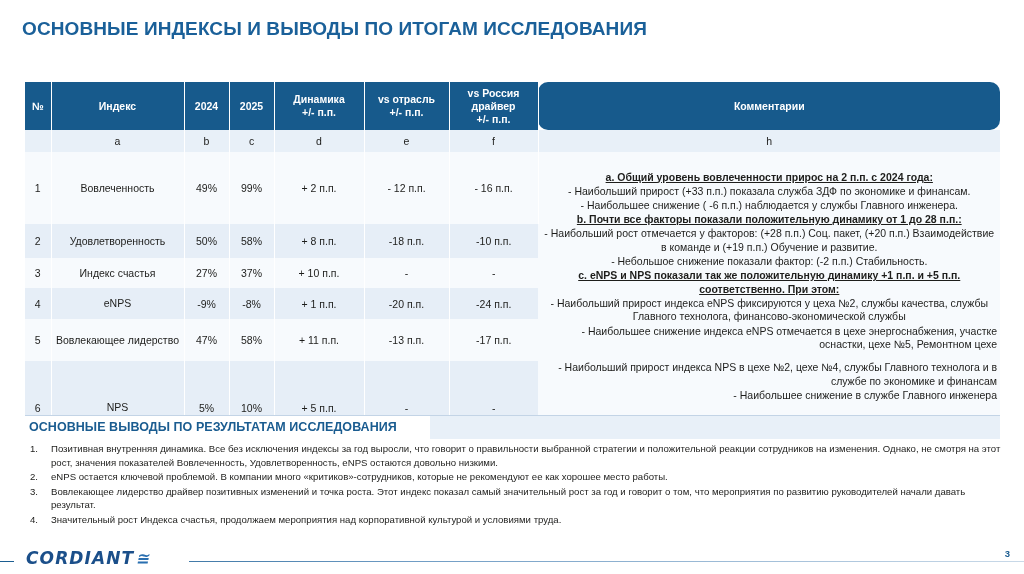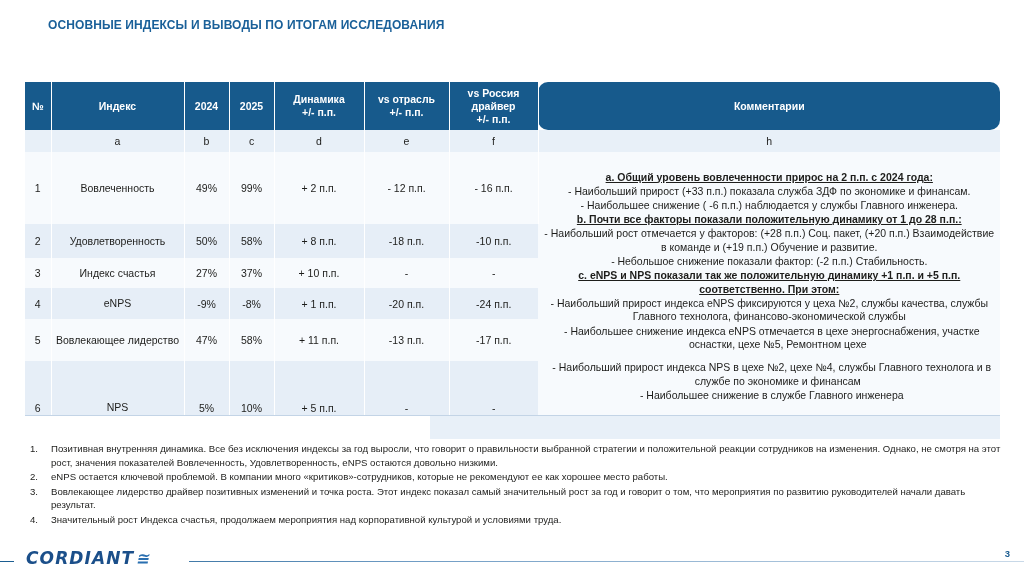--- a/index.html
+++ b/index.html
@@ -12,23 +12,23 @@
     height: 574px;
     position: relative;
     font-family: "Liberation Sans", sans-serif;
     overflow: hidden;
     color: #1d1d1b;
   }
 
   
   #slide-title {
     position: absolute;
-    left: 48px;
+    left: 22px;
     top: 18px;
-    font-size: 12px;
+    font-size: 19px;
     font-weight: bold;
     letter-spacing: 0.1px;
     color: #1a6099;
     white-space: nowrap;
   }
 
   
   #index-table {
     position: absolute;
     left: 25px;
@@ -98,20 +98,21 @@
     background: #f2f6fb;
     line-height: 1.30;
     font-size: 9.4px;
   }
   .cmt-p { margin: 0 0 0.5px 0; white-space: normal; }
   .cmt-b { font-weight: bold; text-decoration: underline; }
   .cmt-ind {
     padding-left: 12px;
     text-indent: -12px;
     margin-left: 5px;
+    text-align: right;
   }
   .cmt-gap { height: 9px; }
 
   
   #conclusions-banner {
     position: absolute;
     left: 25px;
     top: 415px;
     width: 975px;
     height: 23px;
@@ -330,20 +331,21 @@
       <td style="vertical-align:bottom;padding-bottom:7px">10%</td>
       <td style="vertical-align:bottom;padding-bottom:7px">+ 5 п.п.</td>
       <td style="vertical-align:bottom;padding-bottom:7px">-</td>
       <td style="vertical-align:bottom;padding-bottom:7px">-</td>
     </tr>
   </tbody>
 </table>
 
 <div id="conclusions-banner">
   <div class="bar-fill"></div>
+  <div id="conclusions-title">ОСНОВНЫЕ ВЫВОДЫ ПО РЕЗУЛЬТАТАМ ИССЛЕДОВАНИЯ</div>
 </div>
 
 <div id="conclusions-list">
   <div class="cl-item">
     <span class="cl-num">1.</span>
     <span class="cl-text">Позитивная внутренняя динамика. Все без исключения индексы за год выросли, что говорит о правильности выбранной стратегии и положительной реакции сотрудников на изменения. Однако, не смотря на этот рост, значения показателей Вовлеченность, Удовлетворенность, eNPS остаются довольно низкими.</span>
   </div>
   <div class="cl-item">
     <span class="cl-num">2.</span>
     <span class="cl-text">eNPS остается ключевой проблемой. В компании много «критиков»-сотрудников, которые не рекомендуют ее как хорошее место работы.</span>

